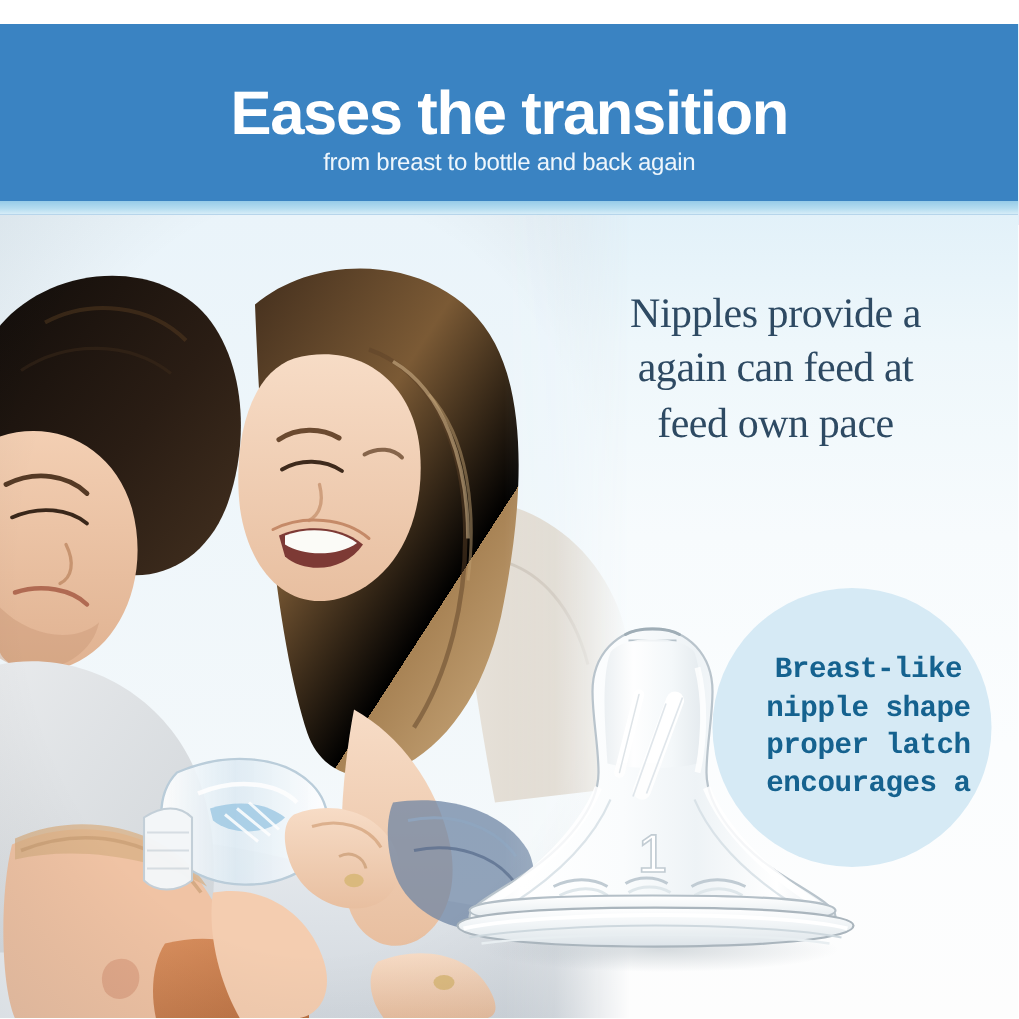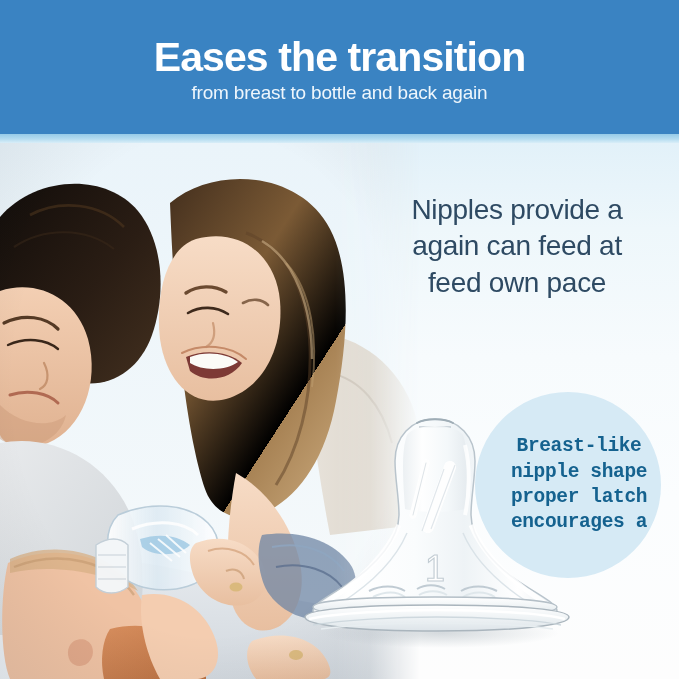--- a/index.html
+++ b/index.html
@@ -5,37 +5,37 @@
   html,body{margin:0;padding:0;}
   body{
     width:679px;height:679px;overflow:hidden;
     font-family:"Liberation Sans", sans-serif;
     background:#ffffff;
   }
   #page{position:relative;width:679px;height:679px;overflow:hidden;background:#fff;}
 
   
   .header-band{
-    position:absolute;left:0;top:0;width:679px;height:134px;
+    position:absolute;left:0;top:16px;width:679px;height:134px;
     background:#3a83c2;
     display:flex;flex-direction:column;
     align-items:center;justify-content:center;
     box-sizing:border-box;padding-top:6px;
   }
   .headline{
     color:#ffffff;
     font-size:41px;font-weight:bold;
     letter-spacing:-0.9px;
     line-height:1.03;
     text-align:center;
     white-space:nowrap;
   }
   .subhead{
     color:#eef6fc;
-    font-size:19px;font-weight:300;
+    font-size:16px;font-weight:300;
     letter-spacing:-0.2px;
     line-height:1.12;
     text-align:center;
     margin-top:4px;
     white-space:nowrap;
   }
   .header-strip{
     position:absolute;left:0;top:134px;width:679px;height:9px;
     background:linear-gradient(to bottom,#96cbe8 0%,#b4dcf0 55%,#d9eef8 100%);
   }
@@ -57,20 +57,21 @@
   .photo-svg{display:block;width:420px;height:536px;}
 
   
   .body-copy{
     position:absolute;left:372px;top:49px;width:290px;
     text-align:center;
     color:#2e4a63;
     font-size:28px;font-weight:300;
     line-height:1.295;
     letter-spacing:-0.3px;
+    font-family:Liberation Serif, serif;
   }
   .body-copy .ln{display:block;white-space:nowrap;}
 
   
   .badge{
     position:absolute;left:475px;top:249px;
     width:186px;height:186px;border-radius:50%;
     background:#d6eaf5;
     display:flex;align-items:center;justify-content:center;
   }

